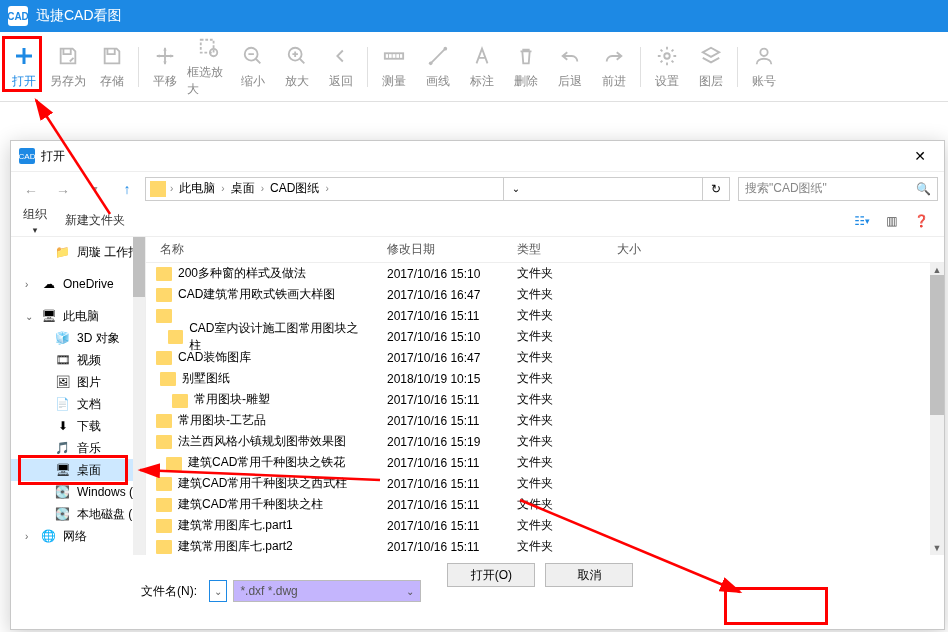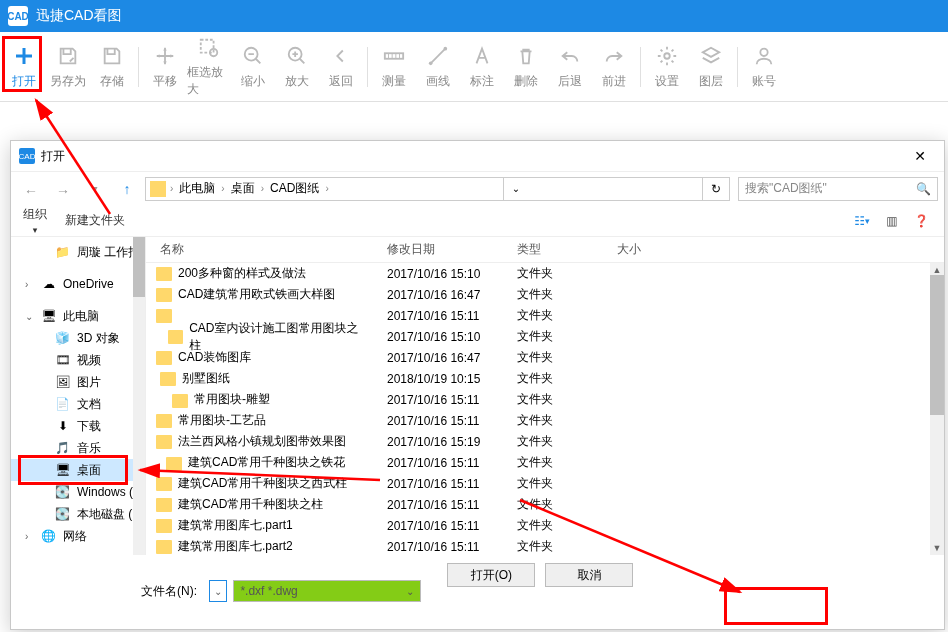--- a/index.html
+++ b/index.html
@@ -62,21 +62,21 @@
 .list-row .fico { width: 16px; height: 14px; background: #ffd86b; margin: 0 6px 0 10px; border-radius: 1px; }
 .list-scroll { position: absolute; right: 0; top: 26px; width: 14px; bottom: 0; background: #f0f0f0; }
 .list-scroll .thumb { position: absolute; width: 100%; background: #c0c0c0; height: 140px; top: 12px; }
 .list-scroll .arr { height: 14px; width: 100%; display: flex; align-items: center; justify-content: center; font-size: 9px; color: #666; }
 
 .dlg-footer { height: 74px; padding: 8px 12px 10px; display: flex; flex-direction: row; gap: 26px; }
 .fn-row { display: flex; align-items: center; gap: 6px; font-size: 12px; }
 .fn-row label { width: 180px; text-align: right; padding-right: 6px; }
 .fn-row .combo { flex: 1; height: 22px; border: 1px solid #1d89e4; background: #fff; display: flex; align-items: center; padding: 0 4px; position: relative; }
 .fn-row .combo .dd { margin-left: auto; font-size: 10px; color: #666; }
-.fn-row .filter { width: 188px; height: 22px; border: 1px solid #bbb; background: #84cc16; display: flex; align-items: center; padding: 0 6px; font-size: 12px; color: #555; }
+.fn-row .filter { width: 188px; height: 22px; border: 1px solid #bbb; background: #c4b5fd; display: flex; align-items: center; padding: 0 6px; font-size: 12px; color: #555; }
 .fn-row .filter .dd { margin-left: auto; font-size: 10px; }
 .btn-row { display: flex; justify-content: flex-end; gap: 10px; }
 .btn-row button { width: 88px; height: 24px; font-size: 12px; background: #efefef; border: 1px solid #bbb; cursor: pointer; }
 .hl-openbtn { position: absolute; right: 116px; bottom: 4px; width: 104px; height: 38px; border: 3px solid #ff0000; z-index: 50; }
 
 
 .overlay { position: absolute; left: 0; top: 0; width: 948px; height: 632px; pointer-events: none; z-index: 60; }
 </style>
 </head>
 <body>

